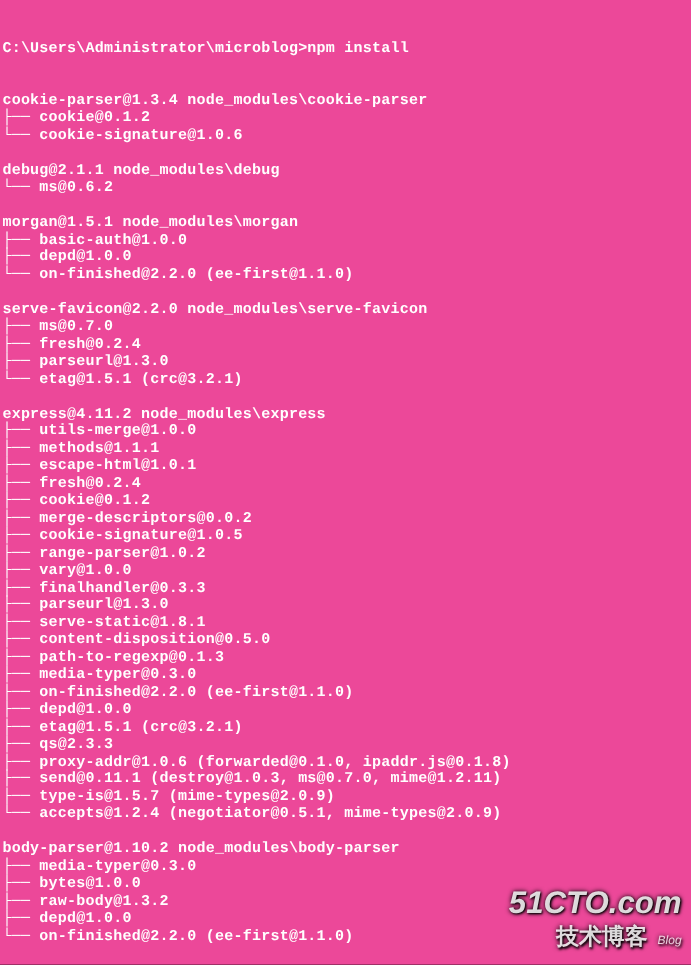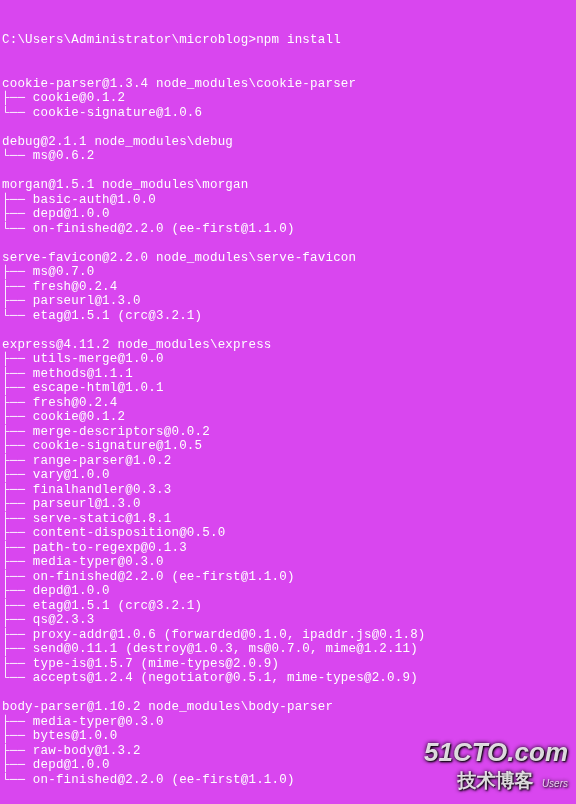--- a/index.html
+++ b/index.html
@@ -7,23 +7,23 @@
     padding: 0;
     background: #000;
     width: 576px;
     height: 804px;
     overflow: hidden;
     position: relative;
   }
   .terminal {
     font-family: "Courier New", Consolas, monospace;
     font-size: 12.5px;
-    font-weight: normal;
+    font-weight: bold;
     color: #fff;
-    background: #d946ef;
+    background: #ec4899;
     padding: 4px 0 2px 2px;
     line-height: 14.5px;
     white-space: pre;
     letter-spacing: 0.2px;
   }
   .line {
     display: block;
     min-height: 14.5px;
   }
   .watermark {
@@ -59,15 +59,15 @@
 
 <div class="terminal">
   <span class="line">C:\Users\Administrator\microblog&gt;npm install</span>
   <div id="tree-container"><span class="line">cookie-parser@1.3.4 node_modules\cookie-parser</span><span class="line">├── cookie@0.1.2</span><span class="line">└── cookie-signature@1.0.6</span><span class="line"></span><span class="line">debug@2.1.1 node_modules\debug</span><span class="line">└── ms@0.6.2</span><span class="line"></span><span class="line">morgan@1.5.1 node_modules\morgan</span><span class="line">├── basic-auth@1.0.0</span><span class="line">├── depd@1.0.0</span><span class="line">└── on-finished@2.2.0 (ee-first@1.1.0)</span><span class="line"></span><span class="line">serve-favicon@2.2.0 node_modules\serve-favicon</span><span class="line">├── ms@0.7.0</span><span class="line">├── fresh@0.2.4</span><span class="line">├── parseurl@1.3.0</span><span class="line">└── etag@1.5.1 (crc@3.2.1)</span><span class="line"></span><span class="line">express@4.11.2 node_modules\express</span><span class="line">├── utils-merge@1.0.0</span><span class="line">├── methods@1.1.1</span><span class="line">├── escape-html@1.0.1</span><span class="line">├── fresh@0.2.4</span><span class="line">├── cookie@0.1.2</span><span class="line">├── merge-descriptors@0.0.2</span><span class="line">├── cookie-signature@1.0.5</span><span class="line">├── range-parser@1.0.2</span><span class="line">├── vary@1.0.0</span><span class="line">├── finalhandler@0.3.3</span><span class="line">├── parseurl@1.3.0</span><span class="line">├── serve-static@1.8.1</span><span class="line">├── content-disposition@0.5.0</span><span class="line">├── path-to-regexp@0.1.3</span><span class="line">├── media-typer@0.3.0</span><span class="line">├── on-finished@2.2.0 (ee-first@1.1.0)</span><span class="line">├── depd@1.0.0</span><span class="line">├── etag@1.5.1 (crc@3.2.1)</span><span class="line">├── qs@2.3.3</span><span class="line">├── proxy-addr@1.0.6 (forwarded@0.1.0, ipaddr.js@0.1.8)</span><span class="line">├── send@0.11.1 (destroy@1.0.3, ms@0.7.0, mime@1.2.11)</span><span class="line">├── type-is@1.5.7 (mime-types@2.0.9)</span><span class="line">└── accepts@1.2.4 (negotiator@0.5.1, mime-types@2.0.9)</span><span class="line"></span><span class="line">body-parser@1.10.2 node_modules\body-parser</span><span class="line">├── media-typer@0.3.0</span><span class="line">├── bytes@1.0.0</span><span class="line">├── raw-body@1.3.2</span><span class="line">├── depd@1.0.0</span><span class="line">└── on-finished@2.2.0 (ee-first@1.1.0)</span></div>
 </div>
 
 <div class="watermark">
   <div class="big">51CTO.com</div>
   <div>
     <span class="sub">技术博客</span>
-    <span class="blog">Users</span>
+    <span class="blog">Blog</span>
   </div>
 </div>
 
 </body></html>

